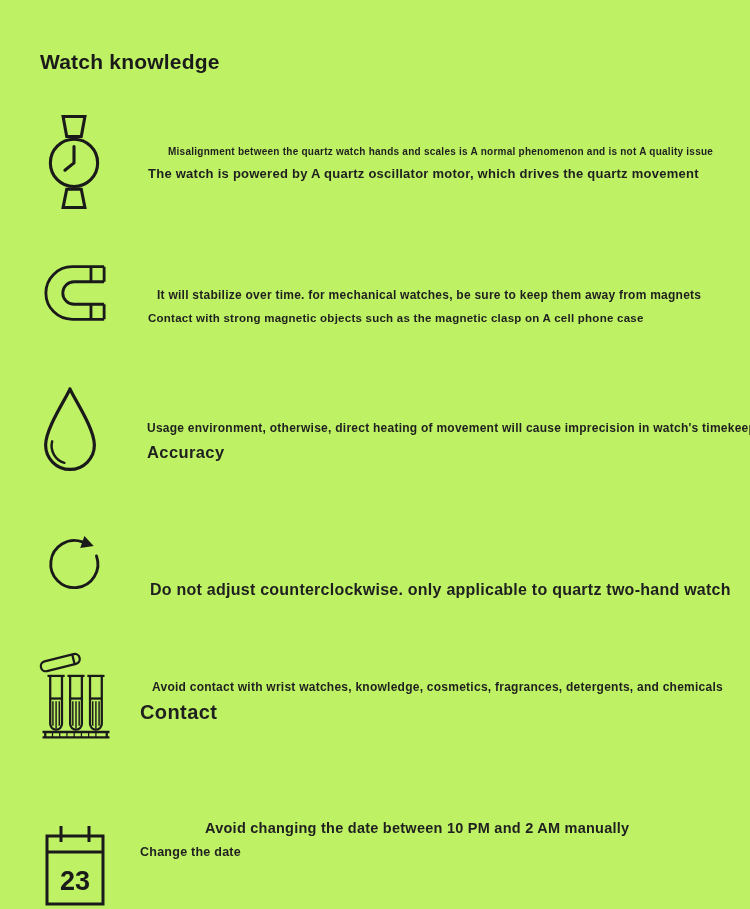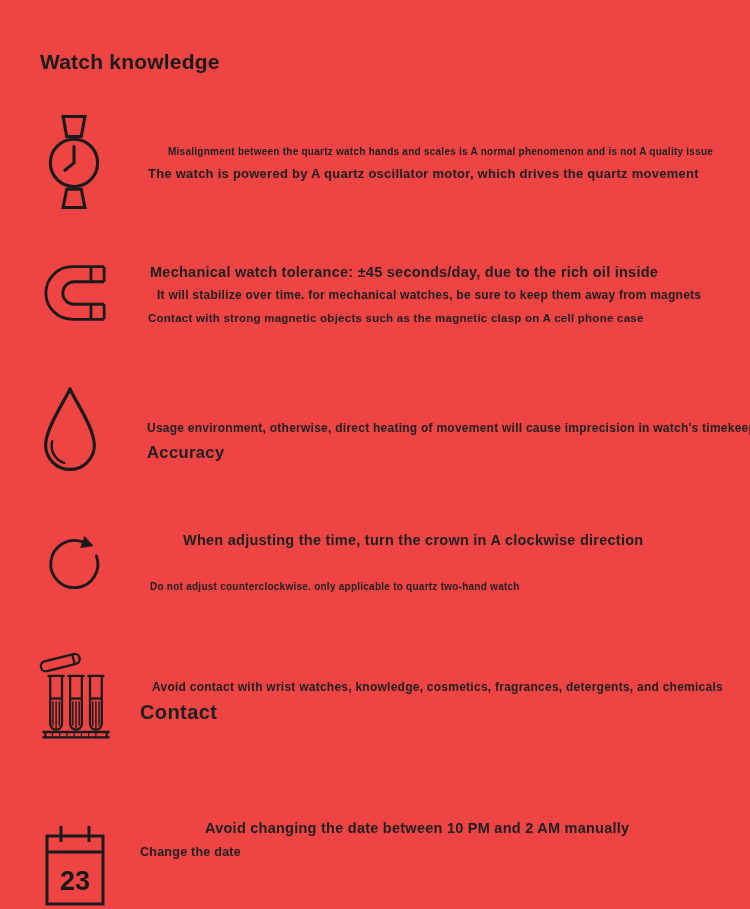--- a/index.html
+++ b/index.html
@@ -1,21 +1,21 @@
 <!DOCTYPE html>
 <html><head>
 <meta charset="utf-8">
 <style>
   * { box-sizing: border-box; }
   html, body { margin: 0; padding: 0; background: #ffffff; }
   .page {
     position: relative;
     width: 750px;
     height: 909px;
-    background: #ef4444;
+    background: #bef264;
     font-family: "Liberation Sans", "DejaVu Sans", sans-serif;
     color: #1a1a1a;
     overflow: hidden;
   }
   .title {
     position: absolute;
     left: 40px;
     top: 36px;
     font-size: 21px;
     font-weight: 700;
@@ -29,21 +29,21 @@
     font-weight: 700;
     letter-spacing: .25px;
     color: #1f1f1f;
   }
   .t-10  { font-size: 10px; }
   .t-105 { font-size: 10.5px; }
   .t-115 { font-size: 11.5px; }
   .t-12  { font-size: 12px; }
   .t-125 { font-size: 12.5px; }
   .t-13  { font-size: 13px; }
-  .t-135 { font-size: 10px; }
+  .t-135 { font-size: 16px; }
   .t-14  { font-size: 14.2px; }
   .t-145 { font-size: 14.5px; }
   .h-16  { font-size: 16.5px; letter-spacing: .4px; }
   .h-20  { font-size: 20px;  letter-spacing: .4px; }
 </style>
 </head>
 <body>
 
 <div class="page">
 
@@ -60,40 +60,38 @@
   <div class="line t-13" style="left:148px; top:166px;">The watch is powered by A quartz oscillator motor, which drives the quartz movement</div>
   <div class="line t-10" style="left:168px; top:146px;">Misalignment between the quartz watch hands and scales is A normal phenomenon and is not A quality issue</div>
 
   <div class="icon" style="left:44px; top:262px; width:62px; height:62px;">
     <svg viewBox="0 0 66 64" fill="none" stroke="#1a1a1a" stroke-width="3">
       <path d="M64,4 H30 A28,28 0 0 0 30,60 H64"></path>
       <path d="M64,20 H32 A12,12 0 0 0 32,44 H64"></path>
       <path d="M64,4 V20 M64,44 V60 M50,4 V20 M50,44 V60"></path>
     </svg>
   </div>
-  <div class="line t-145" style="left:150px; top:264px;">Mechanical watch tolerance: ±45 seconds/day, due to the rich oil inside</div>
   <div class="line t-115" style="left:148px; top:312px;">Contact with strong magnetic objects such as the magnetic clasp on A cell phone case</div>
   <div class="line t-12" style="left:157px; top:288px;">It will stabilize over time. for mechanical watches, be sure to keep them away from magnets</div>
 
   <div class="icon" style="left:40px; top:384px; width:60px; height:94px;">
     <svg viewBox="0 0 64 98" fill="none" stroke="#1a1a1a" stroke-width="3.4" stroke-linejoin="round" stroke-linecap="round">
       <path d="M32,4 C28,14 6,46 6,64 A26,26 0 1 0 58,64 C58,46 36,14 32,4 Z"></path>
       <path d="M13,60 A19,19 0 0 0 26,83" stroke-width="2.6"></path>
     </svg>
   </div>
   <div class="line t-12" style="left:147px; top:421px;">Usage environment, otherwise, direct heating of movement will cause imprecision in watch's timekeeping</div>
   <div class="line h-16" style="left:147px; top:443px;">Accuracy</div>
 
   <div class="icon" style="left:44px; top:522px; width:64px; height:74px;">
     <svg viewBox="0 0 76 80" fill="none" stroke="#1a1a1a" stroke-width="3.4" stroke-linecap="round">
       <path d="M62.3,36.4 A28,28 0 1 1 45.6,19.7"></path>
       <polygon points="59,24.5 43,26.8 48,12.6" fill="#1a1a1a" stroke="none"></polygon>
     </svg>
   </div>
-  <div class="line t-145" style="left:183px; top:532px;">When adjusting the time, turn the crown in A clockwise direction</div>
   <div class="line t-135" style="left:150px; top:581px;">Do not adjust counterclockwise. only applicable to quartz two-hand watch</div>
 
   <div class="icon" style="left:38px; top:644px; width:76px; height:100px;">
     <svg viewBox="0 0 84 106" fill="none" stroke="#1a1a1a" stroke-width="2.5">
       <g transform="rotate(-14 24 20)">
         <rect x="3" y="13" width="44" height="11" rx="5.5"></rect>
         <line x1="40" y1="13" x2="40" y2="24"></line>
       </g>
       <g>
         <path d="M13.5,34 L13.5,86 A6.5,6.5 0 0 0 26.5,86 L26.5,34"></path>

